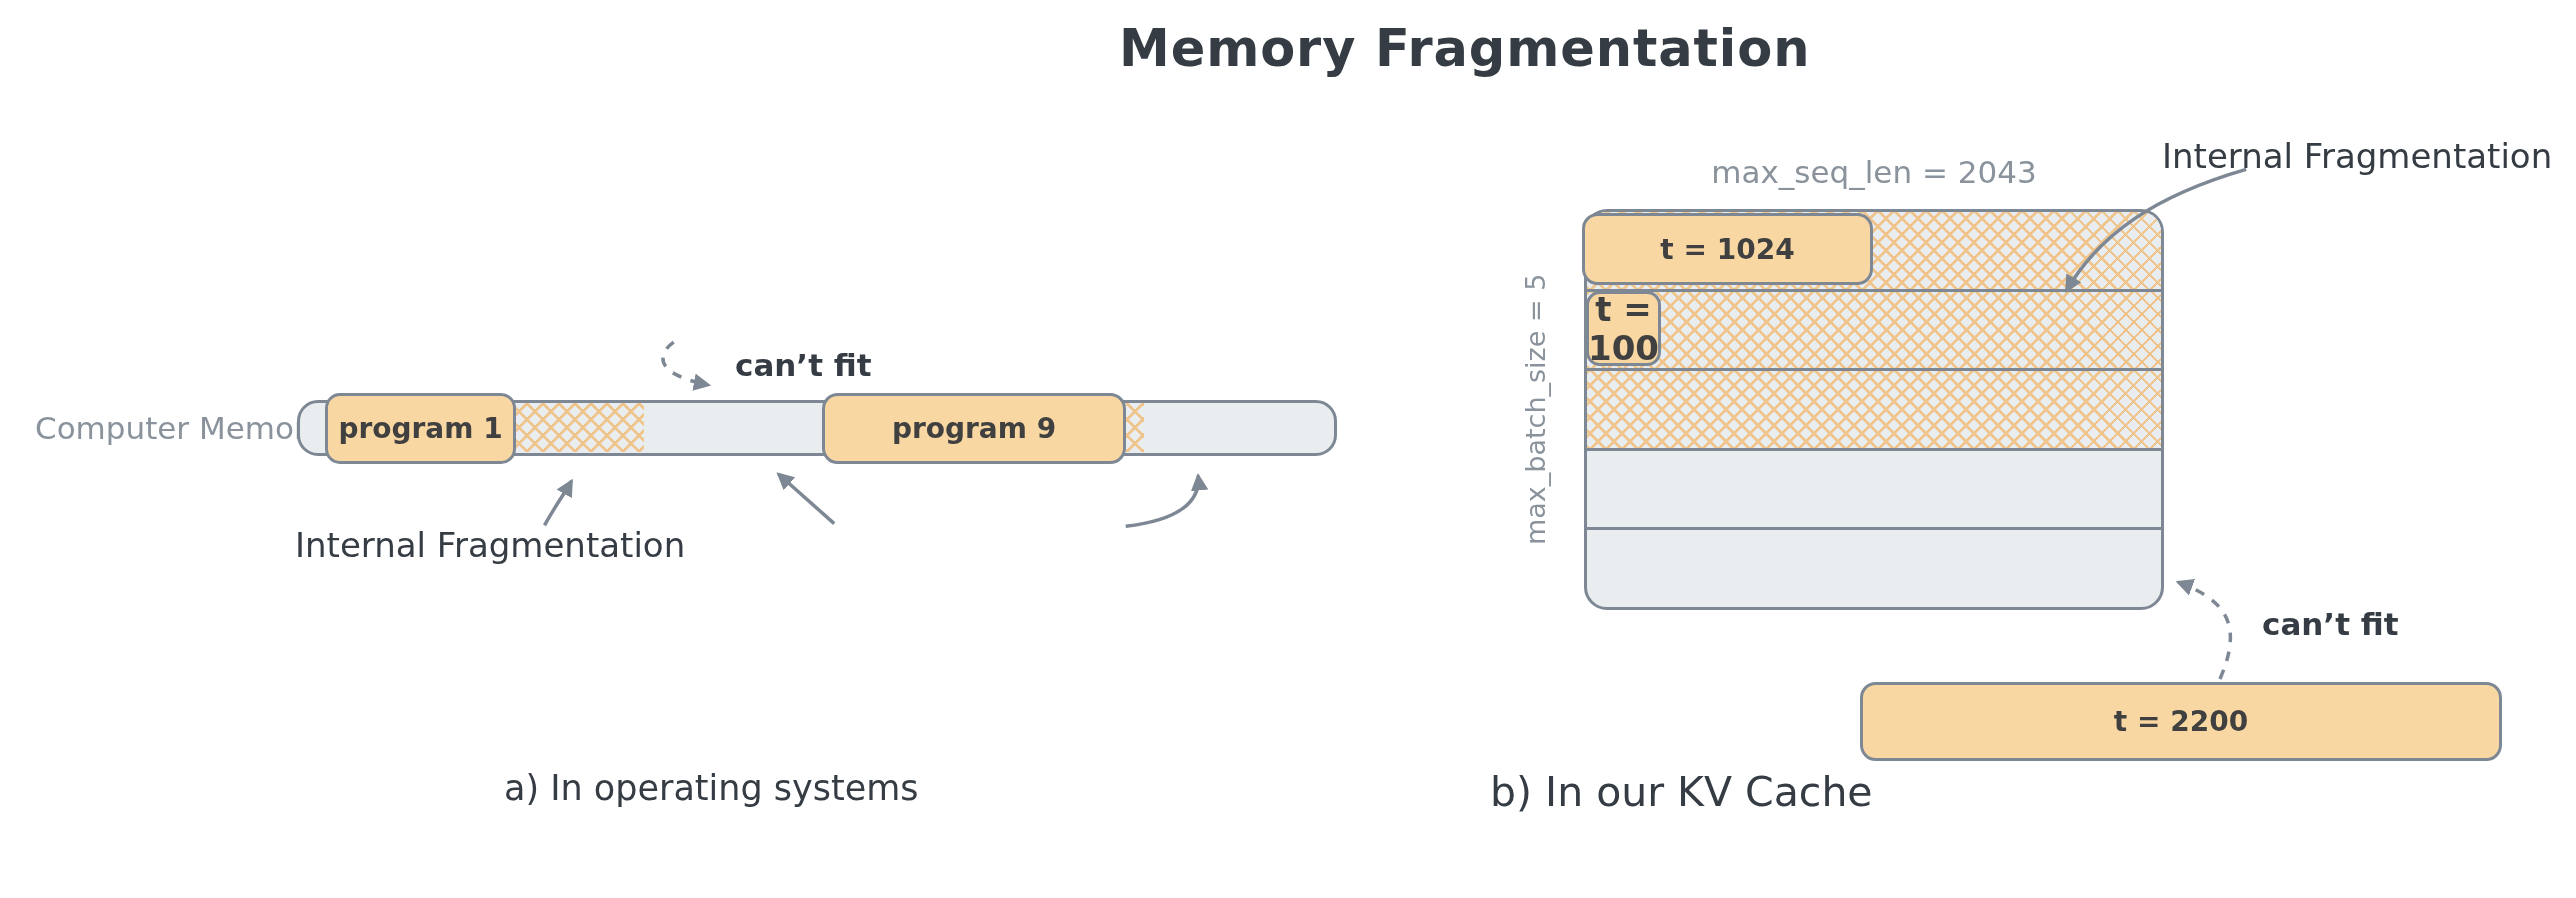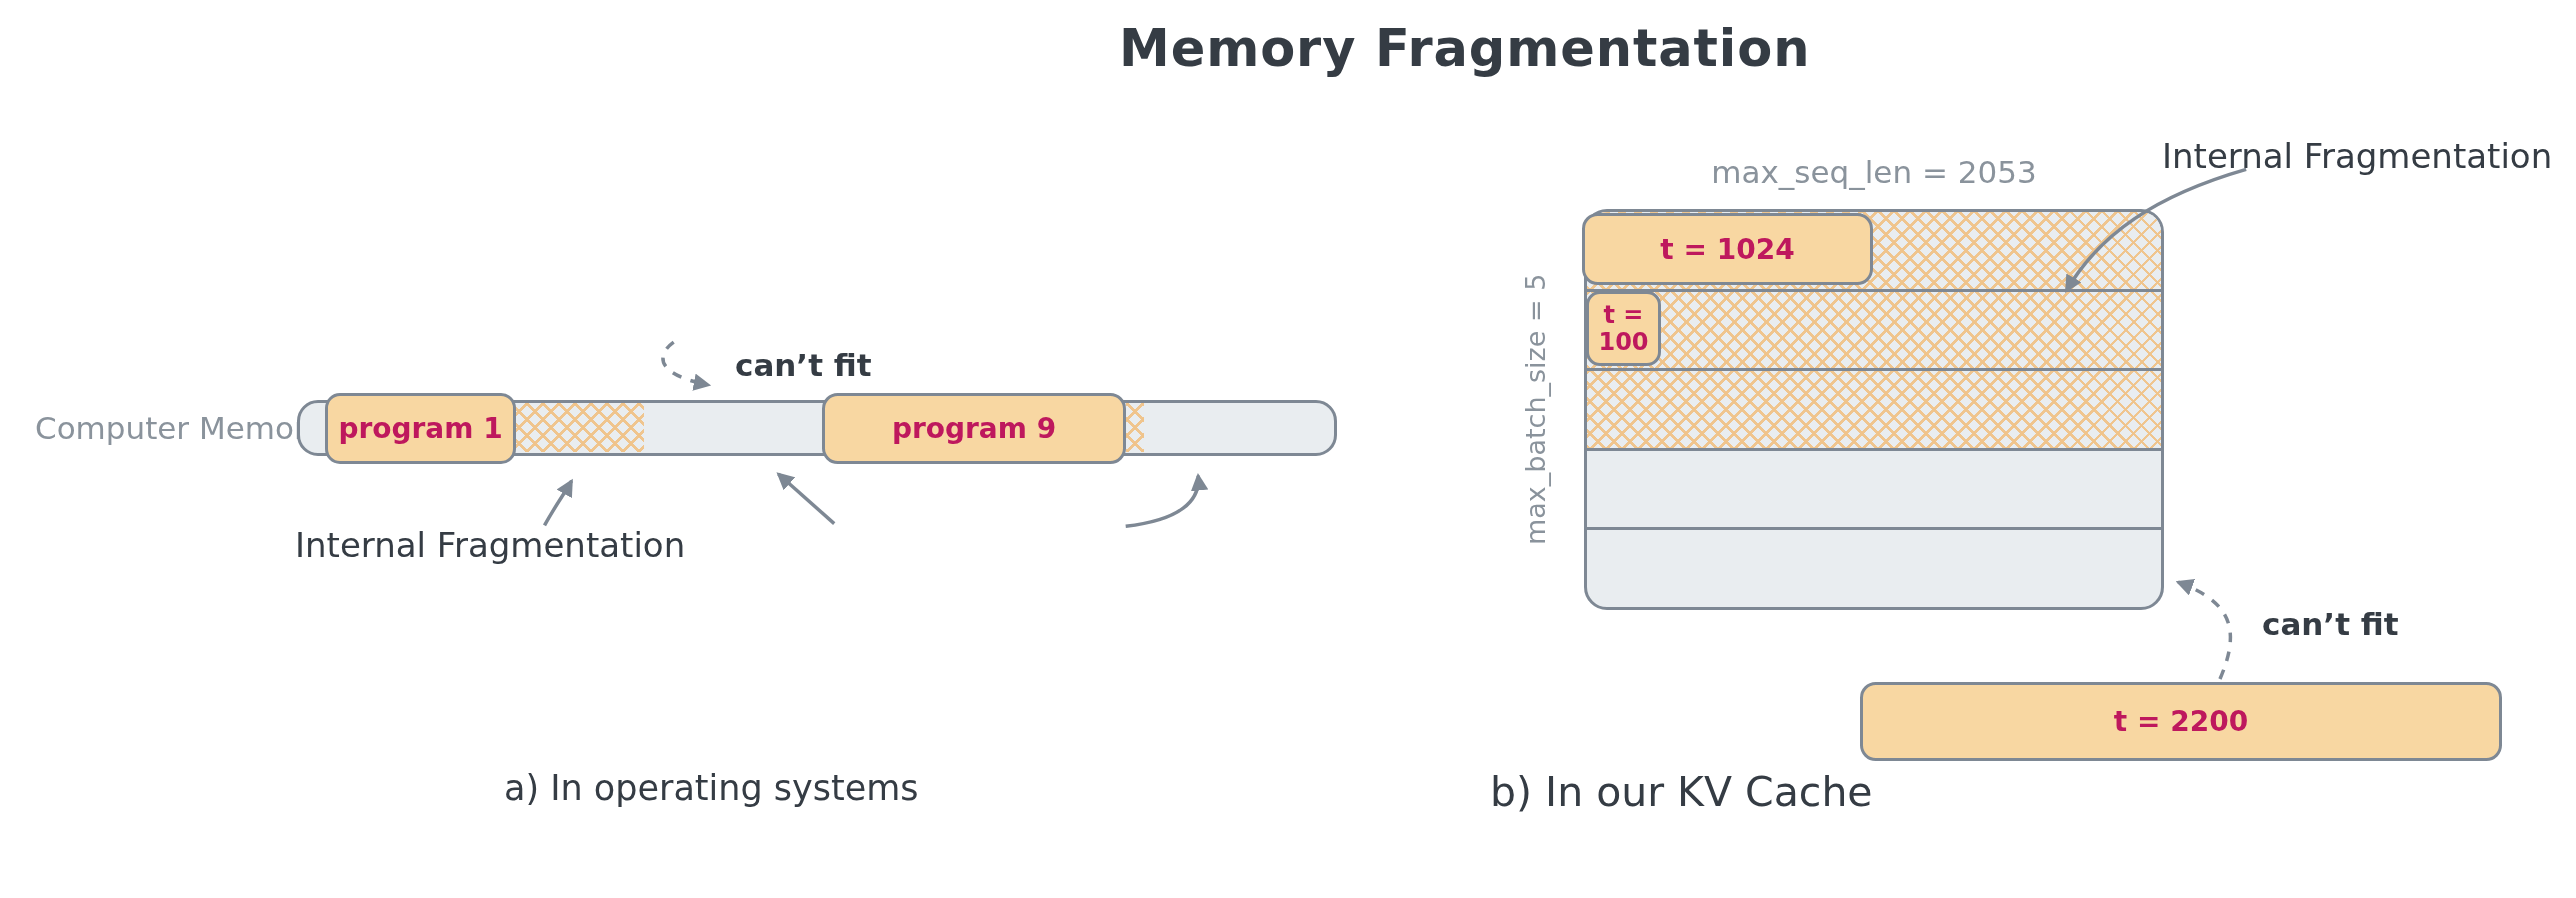--- a/index.html
+++ b/index.html
@@ -28,21 +28,21 @@
     background-color:#e9edf0;
     background-image:
       repeating-linear-gradient(45deg, rgba(240,195,137,.95) 0 2.6px, transparent 2.6px 11.3px),
       repeating-linear-gradient(135deg, rgba(240,195,137,.95) 0 2.6px, transparent 2.6px 11.3px);
   }
   .hatch-seg{position:absolute;top:0;height:49px;}
   .block{
     position:absolute;box-sizing:border-box;
     background:#f8d7a2;border:3.5px solid #7e8894;border-radius:15.7px;
     display:flex;align-items:center;justify-content:center;
-    color:#be185d;font-size:28px;font-weight:600;
+    color:#404040;font-size:28px;font-weight:600;
   }
   .prog1{left:325px;top:393px;width:191px;height:71px;border-radius:15px;}
   .prog2{left:822px;top:393px;width:304px;height:71px;}
   .prog3{left:532px;top:260px;width:294px;height:68px;}
   .cant-fit-a{position:absolute;left:735px;top:347px;font-size:31px;font-weight:600;}
   .int-frag-a{position:absolute;left:295px;top:525px;font-size:34px;font-weight:500;}
   .ext-frag-a{position:absolute;left:761px;top:525px;font-size:34px;font-weight:500;}
   .caption-a{position:absolute;left:504px;top:768px;font-size:35px;font-weight:500;}
   
   .max-seq{position:absolute;left:1584px;top:154px;width:580px;text-align:center;font-size:31px;font-weight:500;}
@@ -54,21 +54,21 @@
   }
   .kv-row{flex:1 1 0;}
   .kv-row + .kv-row{border-top:3.5px solid #7e8894;}
   .batch-label{
     position:absolute;left:1515px;top:209px;height:401px;width:40px;
     display:flex;align-items:center;justify-content:center;
     writing-mode:vertical-rl;transform:rotate(180deg);
     font-size:27px;font-weight:500;
   }
   .t1024{left:1582px;top:213px;width:291px;height:72px;}
-  .t100{left:1586px;top:291px;width:75px;height:75px;font-size:24px;line-height:1.12;text-align:center;border-radius:14px;}
+  .t100{left:1586px;top:291px;width:75px;height:75px;font-size:34px;line-height:1.12;text-align:center;border-radius:14px;}
   .t500{left:1586px;top:373px;width:152px;height:75px;border-radius:14px;}
   .t2200{left:1860px;top:682px;width:642px;height:79px;}
   .int-frag-b{position:absolute;left:2162px;top:136px;font-size:34px;font-weight:500;}
   .cant-fit-b{position:absolute;left:2262px;top:606px;font-size:31px;font-weight:600;}
   .caption-b{position:absolute;left:1490px;top:768px;font-size:41px;font-weight:500;}
   .arrow-layer{position:absolute;left:0;top:0;pointer-events:none;}
 </style>
 </head>
 <body>
 
@@ -87,21 +87,21 @@
     <span>program 1</span>
   </div>
   <div class="block prog2">
     <span>program 9</span>
   </div>
 
   <div class="cant-fit-a dark-text">can’t fit</div>
   <div class="int-frag-a dark-text">Internal Fragmentation</div>
   <div class="caption-a dark-text">a) In operating systems</div>
 
-  <div class="max-seq muted-text">max_seq_len = 2053</div>
+  <div class="max-seq muted-text">max_seq_len = 2043</div>
   <div class="batch-label muted-text">max_batch_size = 5</div>
 
   <div class="kv-box">
     <div class="kv-row hatch"></div>
     <div class="kv-row hatch"></div>
     <div class="kv-row hatch"></div>
     <div class="kv-row"></div>
     <div class="kv-row"></div>
   </div>
 

